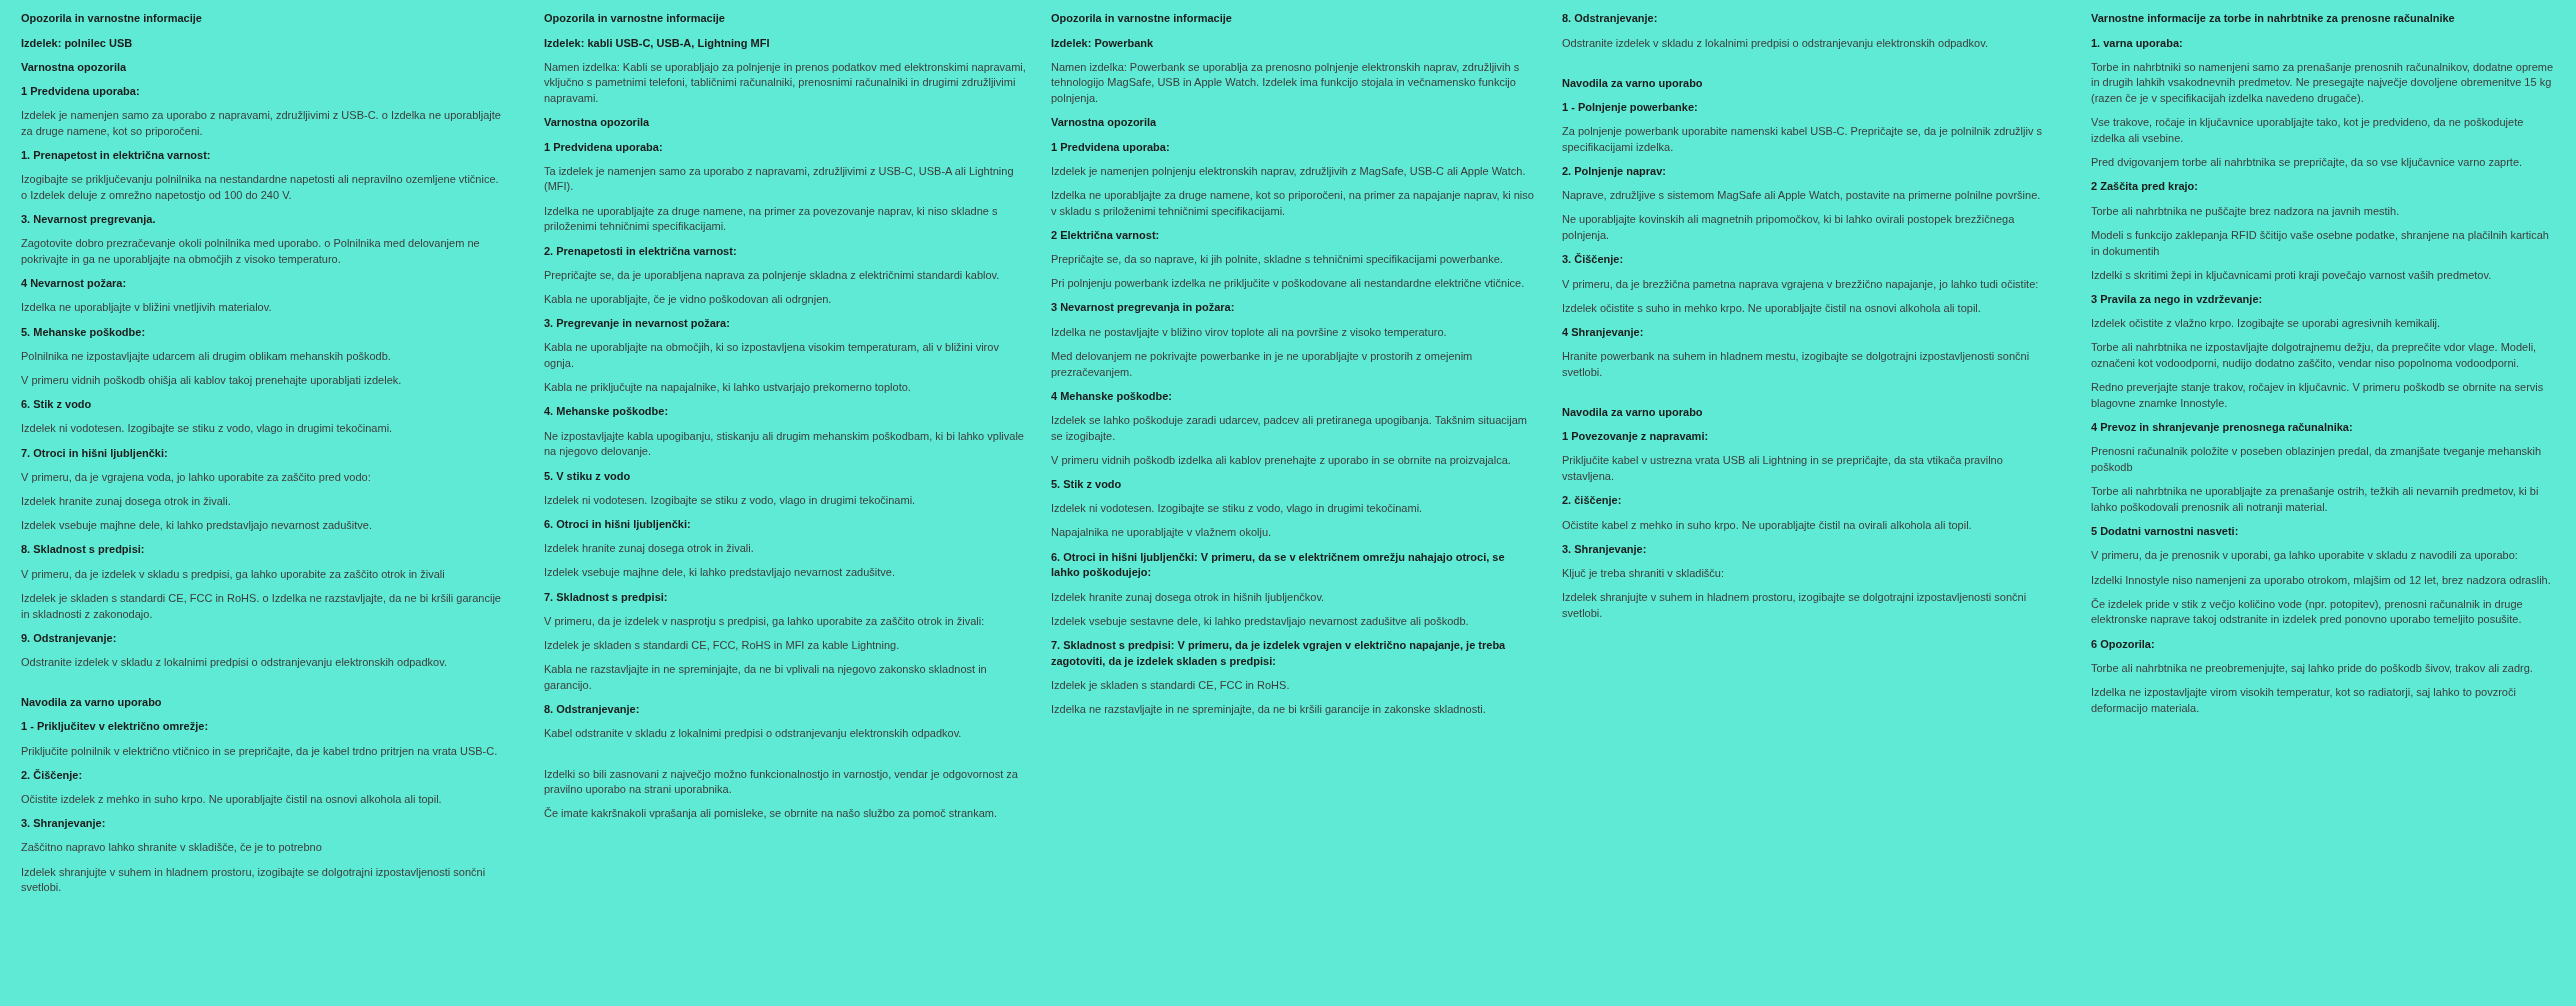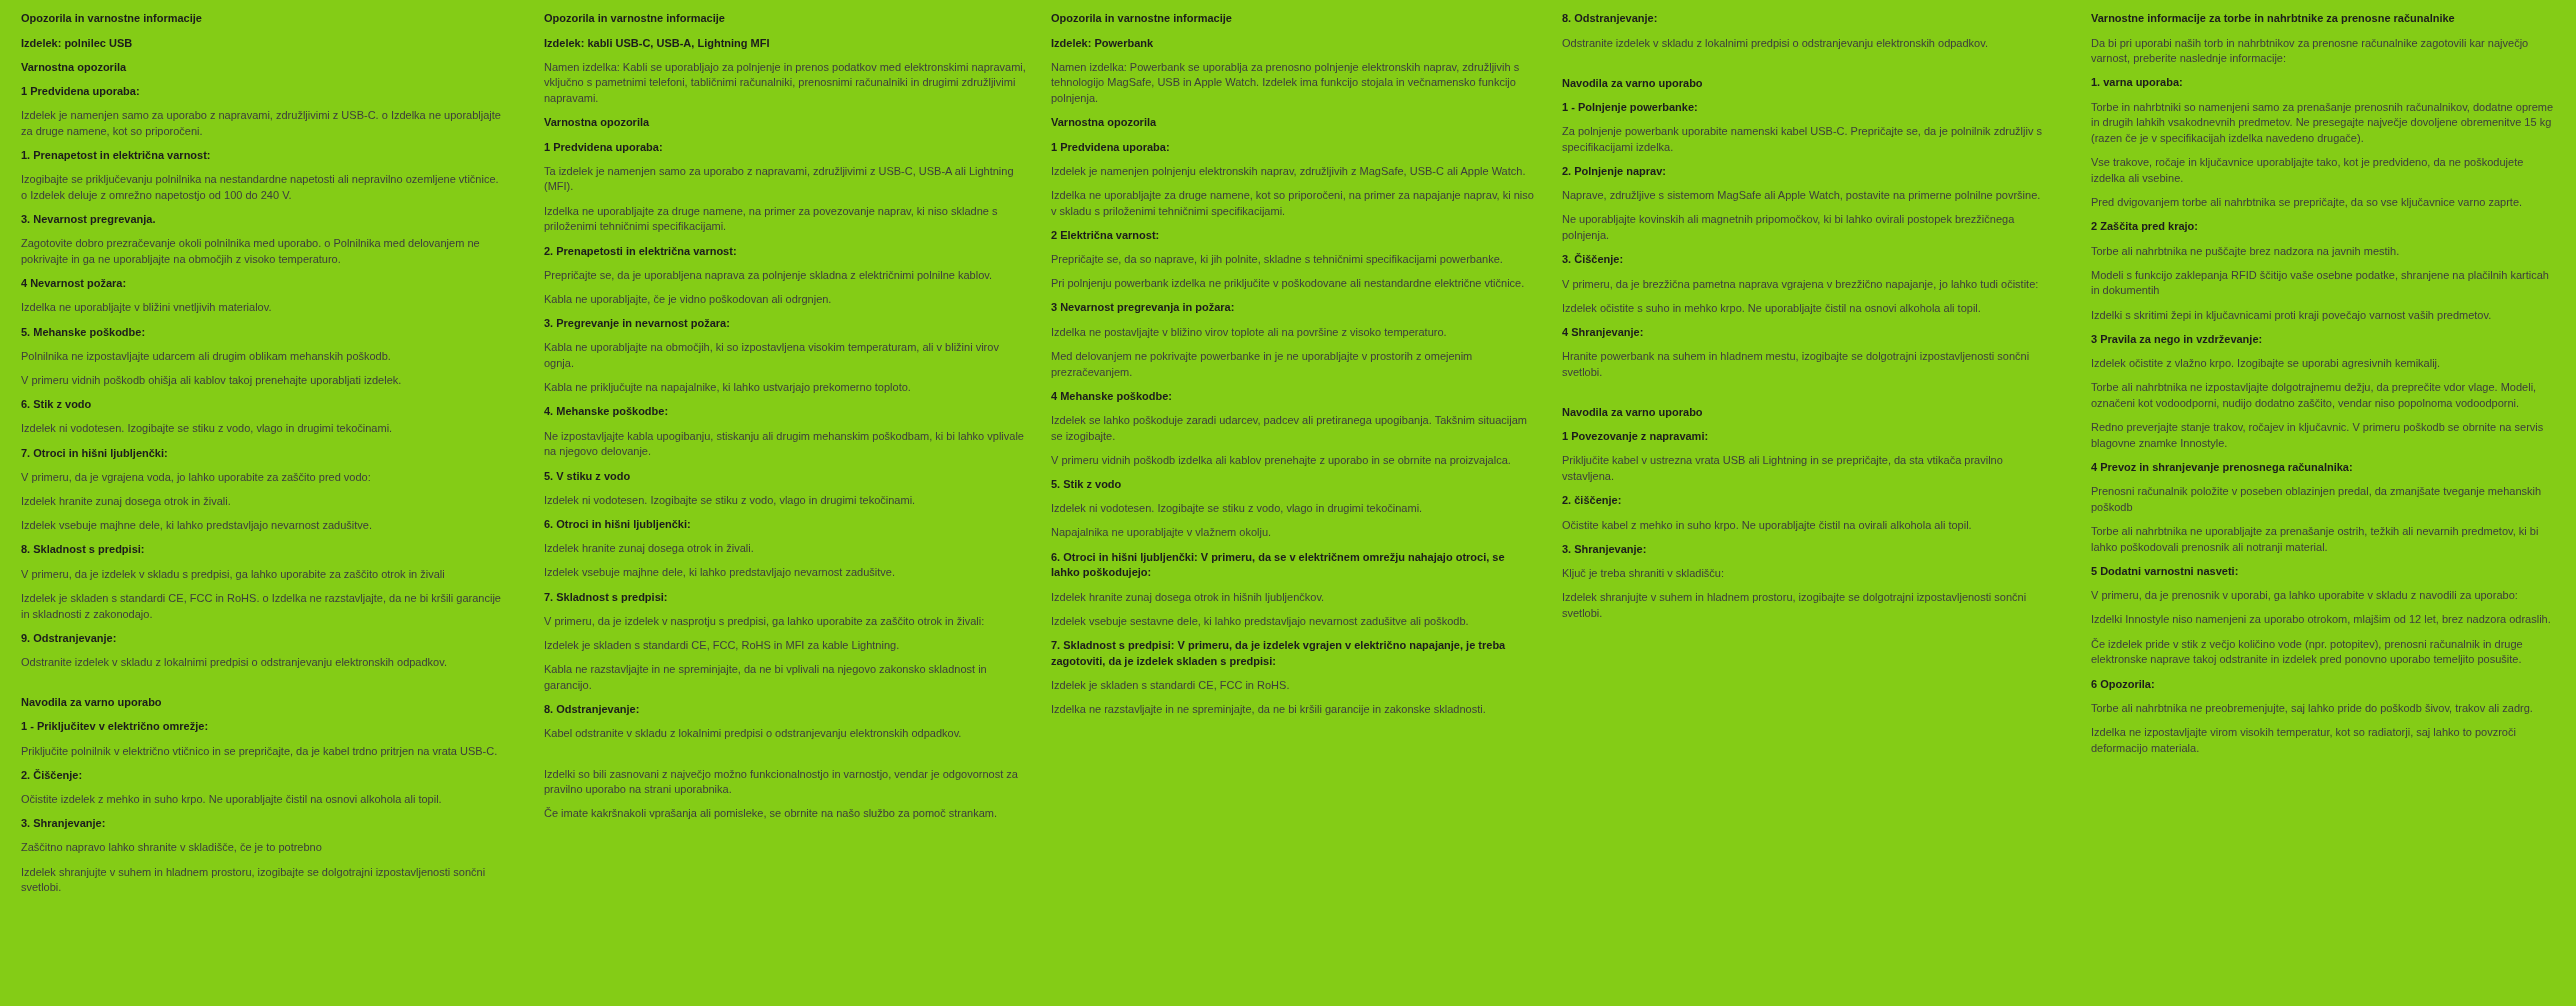--- a/index.html
+++ b/index.html
@@ -8,21 +8,21 @@
     background: #ffffff;
     width: 2576px;
     height: 1006px;
     overflow: hidden;
     font-family: "Liberation Sans", "DejaVu Sans", sans-serif;
   }
   #doc {
     position: relative;
     width: 2576px;
     height: 1006px;
-    background: #84cc16;
+    background: #5eead4;
   }
   .column {
     position: absolute;
     top: 11.3px;
     font-size: 11px;
     line-height: 15.7px;
   }
   .col-0 { left: 21px;   width: 483px; }
   .col-1 { left: 544px;  width: 483px; }
   .col-2 { left: 1051px; width: 483px; }
@@ -86,21 +86,21 @@
     </div>
   <div class="column col-1">
       <h3>Opozorila in varnostne informacije</h3>
       <h3>Izdelek: kabli USB-C, USB-A, Lightning MFI</h3>
       <p>Namen izdelka: Kabli se uporabljajo za polnjenje in prenos podatkov med elektronskimi napravami, vključno s pametnimi telefoni, tabličnimi računalniki, prenosnimi računalniki in drugimi združljivimi napravami.</p>
       <h3>Varnostna opozorila</h3>
       <h3>1 Predvidena uporaba:</h3>
       <p>Ta izdelek je namenjen samo za uporabo z napravami, združljivimi z USB-C, USB-A ali Lightning (MFI).</p>
       <p>Izdelka ne uporabljajte za druge namene, na primer za povezovanje naprav, ki niso skladne s priloženimi tehničnimi specifikacijami.</p>
       <h3>2. Prenapetosti in električna varnost:</h3>
-      <p>Prepričajte se, da je uporabljena naprava za polnjenje skladna z električnimi polnilne kablov.</p>
+      <p>Prepričajte se, da je uporabljena naprava za polnjenje skladna z električnimi standardi kablov.</p>
       <p>Kabla ne uporabljajte, če je vidno poškodovan ali odrgnjen.</p>
       <h3>3. Pregrevanje in nevarnost požara:</h3>
       <p>Kabla ne uporabljajte na območjih, ki so izpostavljena visokim temperaturam, ali v bližini virov ognja.</p>
       <p>Kabla ne priključujte na napajalnike, ki lahko ustvarjajo prekomerno toploto.</p>
       <h3>4. Mehanske poškodbe:</h3>
       <p>Ne izpostavljajte kabla upogibanju, stiskanju ali drugim mehanskim poškodbam, ki bi lahko vplivale na njegovo delovanje.</p>
       <h3>5. V stiku z vodo</h3>
       <p>Izdelek ni vodotesen. Izogibajte se stiku z vodo, vlago in drugimi tekočinami.</p>
       <h3>6. Otroci in hišni ljubljenčki:</h3>
       <p>Izdelek hranite zunaj dosega otrok in živali.</p>
@@ -162,21 +162,20 @@
       <h3>1 Povezovanje z napravami:</h3>
       <p>Priključite kabel v ustrezna vrata USB ali Lightning in se prepričajte, da sta vtikača pravilno vstavljena.</p>
       <h3>2. čiščenje:</h3>
       <p>Očistite kabel z mehko in suho krpo. Ne uporabljajte čistil na ovirali alkohola ali topil.</p>
       <h3>3. Shranjevanje:</h3>
       <p>Ključ je treba shraniti v skladišču:</p>
       <p>Izdelek shranjujte v suhem in hladnem prostoru, izogibajte se dolgotrajni izpostavljenosti sončni svetlobi.</p>
     </div>
   <div class="column col-4">
       <h3>Varnostne informacije za torbe in nahrbtnike za prenosne računalnike</h3>
-      <p>Da bi pri uporabi naših torb in nahrbtnikov za prenosne računalnike zagotovili kar največjo varnost, preberite naslednje informacije:</p>
       <h3>1. varna uporaba:</h3>
       <p>Torbe in nahrbtniki so namenjeni samo za prenašanje prenosnih računalnikov, dodatne opreme in drugih lahkih vsakodnevnih predmetov. Ne presegajte največje dovoljene obremenitve 15 kg (razen če je v specifikacijah izdelka navedeno drugače).</p>
       <p>Vse trakove, ročaje in ključavnice uporabljajte tako, kot je predvideno, da ne poškodujete izdelka ali vsebine.</p>
       <p>Pred dvigovanjem torbe ali nahrbtnika se prepričajte, da so vse ključavnice varno zaprte.</p>
       <h3>2 Zaščita pred krajo:</h3>
       <p>Torbe ali nahrbtnika ne puščajte brez nadzora na javnih mestih.</p>
       <p>Modeli s funkcijo zaklepanja RFID ščitijo vaše osebne podatke, shranjene na plačilnih karticah in dokumentih</p>
       <p>Izdelki s skritimi žepi in ključavnicami proti kraji povečajo varnost vaših predmetov.</p>
       <h3>3 Pravila za nego in vzdrževanje:</h3>
       <p>Izdelek očistite z vlažno krpo. Izogibajte se uporabi agresivnih kemikalij.</p>

